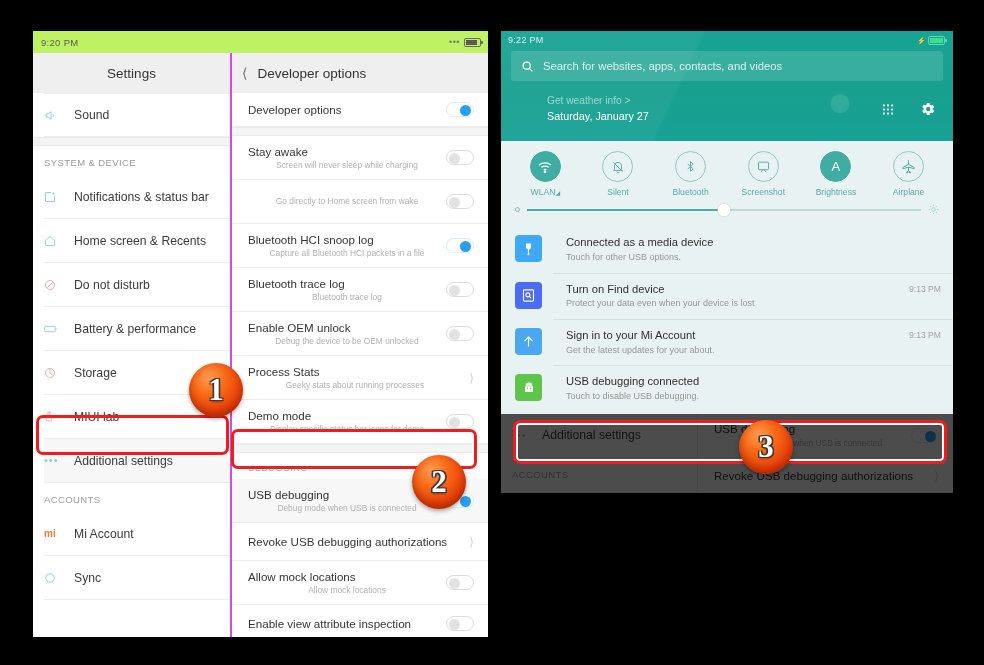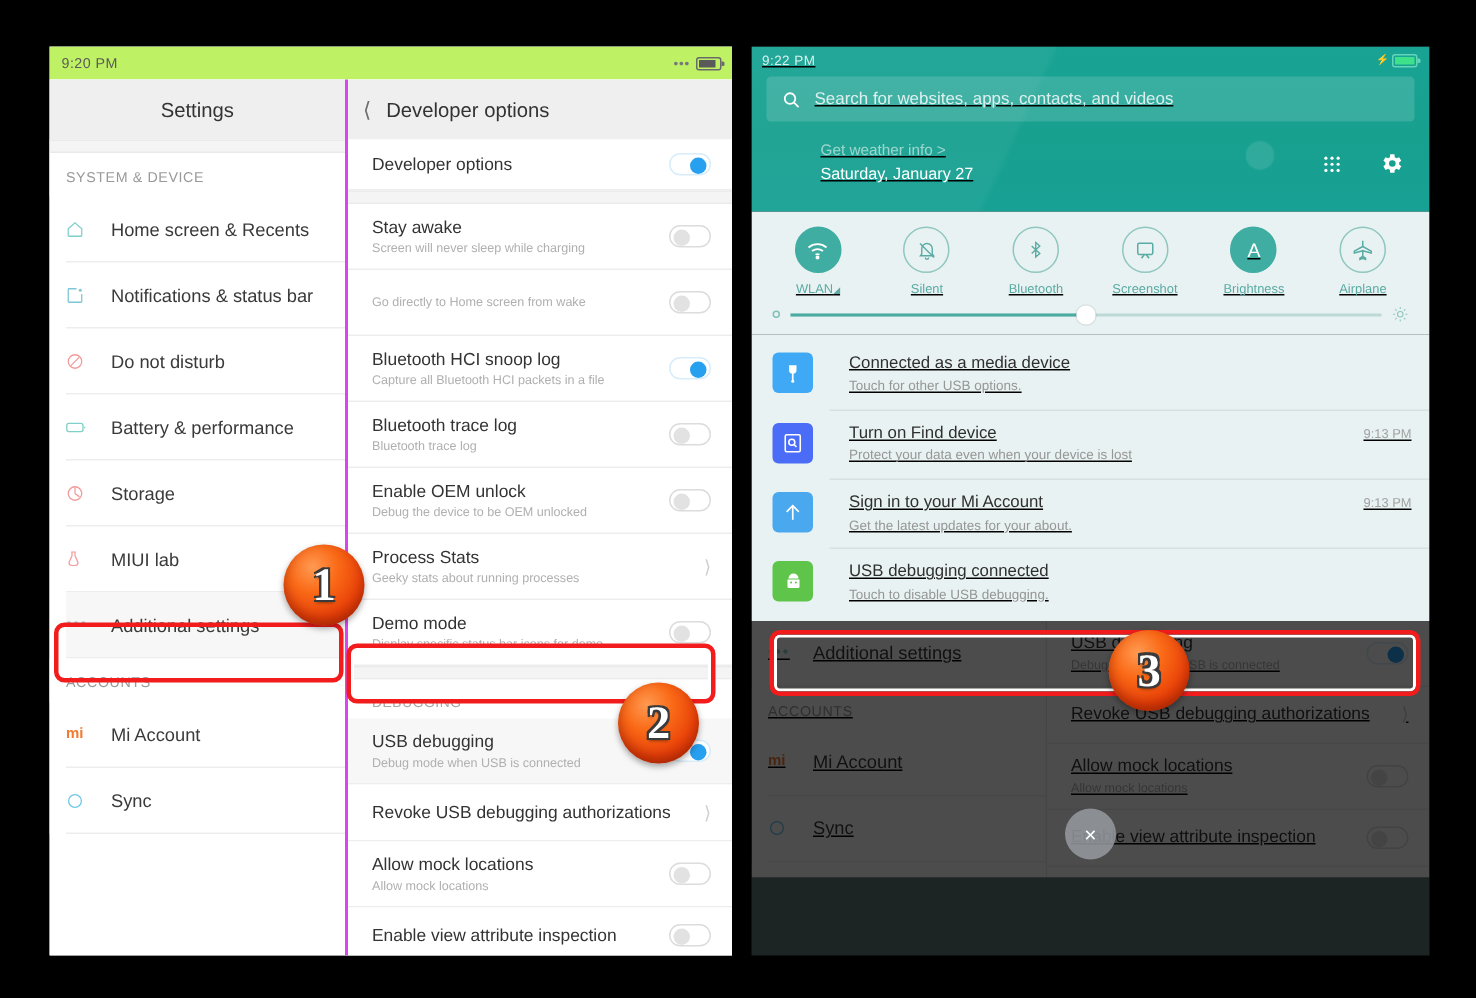--- a/index.html
+++ b/index.html
@@ -72,40 +72,40 @@
     height: 40px; background: #efefef; display: flex; align-items: center; padding-left: 10px; gap: 10px;
   }
   .pane-head-r .title { font-size: 13.5px; color: #333; }
   .chev-back { font-size: 14px; color: #6d6d6d; line-height: 1; }
   .drow {
     display: flex; align-items: center; min-height: 36px;
     padding: 0 14px 0 16px; border-bottom: 1px solid #ededed; background: #fff;
   }
   .drow .txt { flex: 1; padding: 6px 0; }
   .drow .t1 { font-size: 11.6px; color: #333; line-height: 1.35; }
-  .drow .t2 { font-size: 8.4px; color: #b0b0b0; line-height: 1.35; margin-top: 1px; }
+  .drow .t2 { font-size: 8.4px; color: #b0b0b0; line-height: 1.35; margin-top: 1px; text-align: center; }
   .drow.tall { min-height: 44px; }
   .toggle {
     width: 28px; height: 15px; border-radius: 8px; border: 1px solid #dcdcdc;
     background: #fff; position: relative; flex: 0 0 28px;
   }
   .toggle i {
     position: absolute; top: 2px; left: 2px; width: 11px; height: 11px;
     border-radius: 50%; background: #e2e2e2; display: block;
   }
   .toggle.on { border-color: #d7edfa; }
   .toggle.on i { left: auto; right: 2px; background: #27a0f0; }
   .arrow-r { color: #cfcfcf; font-size: 12px; flex: 0 0 12px; text-align: right; }
   .dgrp { font-size: 9.2px; color: #a8a8a8; padding: 10px 0 6px 16px; letter-spacing: .4px; background:#fff;}
   .dgap { height: 9px; background: #f4f4f4; border-top:1px solid #ebebeb; border-bottom:1px solid #ebebeb; }
 
   
   .shot-right {
     position: absolute; left: 501px; top: 31px;
-    width: 452px; height: 606px; overflow: hidden; background: #1d2424; text-decoration: underline;
+    width: 452px; height: 462px; overflow: hidden; background: #1d2424;
   }
   .rs-top {
     background: linear-gradient(180deg,#18a394 0%, #18a08f 55%, #17a195 100%);
     position: relative; padding-bottom: 4px;
   }
   .rs-top::before {
     content:""; position:absolute; inset:0;
     background:
       radial-gradient(circle at 75% 66%, rgba(255,255,255,.10) 0 9px, transparent 10px),
       linear-gradient(115deg, rgba(255,255,255,.045) 0 40%, transparent 41%);
@@ -216,43 +216,52 @@
     </div>
 
     <div class="l-body">
 
       <div class="pane-left">
         <div class="pane-head">
           <div class="title">Settings</div>
         </div>
 
         <div class="list-l">
+          <div class="row-l" style="border-top:1px solid #ededed;">
+            <div class="ic">
+              <svg class="i" width="13" height="13" viewBox="0 0 24 24" fill="none" stroke="#7ec6d6" stroke-width="1.6">
+                <path d="M4 9v6h4l5 4V5L8 9H4z"></path>
+                  <path d="M16.5 9.5a3.5 3.5 0 010 5"></path>
+              </svg>
+            </div>
+            <div class="lbl">Sound</div>
+          </div>
 
           <div class="sep-gap"></div>
 
           <div class="grp-hdr">SYSTEM &amp; DEVICE</div>
 
-
-          <div class="row-l">
-            <div class="ic">
-              <svg class="i" width="12" height="12" viewBox="0 0 24 24" fill="none" stroke="#7fd0c8" stroke-width="1.7">
-                <path d="M3 11l9-8 9 8v9a1 1 0 01-1 1H4a1 1 0 01-1-1v-9z"></path>
-              </svg>
-            </div>
-            <div class="lbl">Home screen &amp; Recents</div>
-          </div>
 
           <div class="row-l">
             <div class="ic">
               <svg class="i" width="12" height="12" viewBox="0 0 24 24" fill="none" stroke="#7ec6d6" stroke-width="1.7">
                 <path d="M14 3H4a1 1 0 00-1 1v16a1 1 0 001 1h16a1 1 0 001-1V10"></path>
                   <circle cx="19" cy="5" r="2" fill="#7ec6d6" stroke="none"></circle>
               </svg>
             </div>
             <div class="lbl">Notifications &amp; status bar</div>
+          </div>
+
+          <div class="row-l">
+            <div class="ic">
+              <svg class="i" width="12" height="12" viewBox="0 0 24 24" fill="none" stroke="#7fd0c8" stroke-width="1.7">
+                <path d="M3 11l9-8 9 8v9a1 1 0 01-1 1H4a1 1 0 01-1-1v-9z"></path>
+              </svg>
+            </div>
+            <div class="lbl">Home screen &amp; Recents</div>
           </div>
 
           <div class="row-l">
             <div class="ic">
               <svg class="i" width="12" height="12" viewBox="0 0 24 24" fill="none" stroke="#f29a9a" stroke-width="1.7">
                 <circle cx="12" cy="12" r="9"></circle>
                   <path d="M6.5 17.5l11-11"></path>
               </svg>
             </div>
             <div class="lbl">Do not disturb</div>

